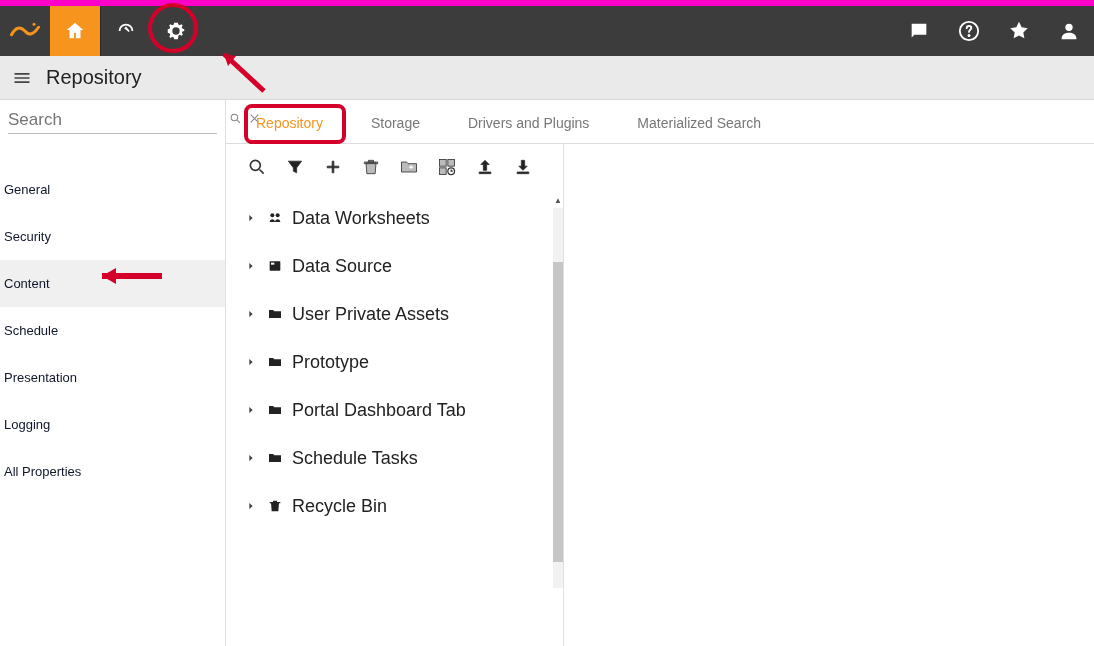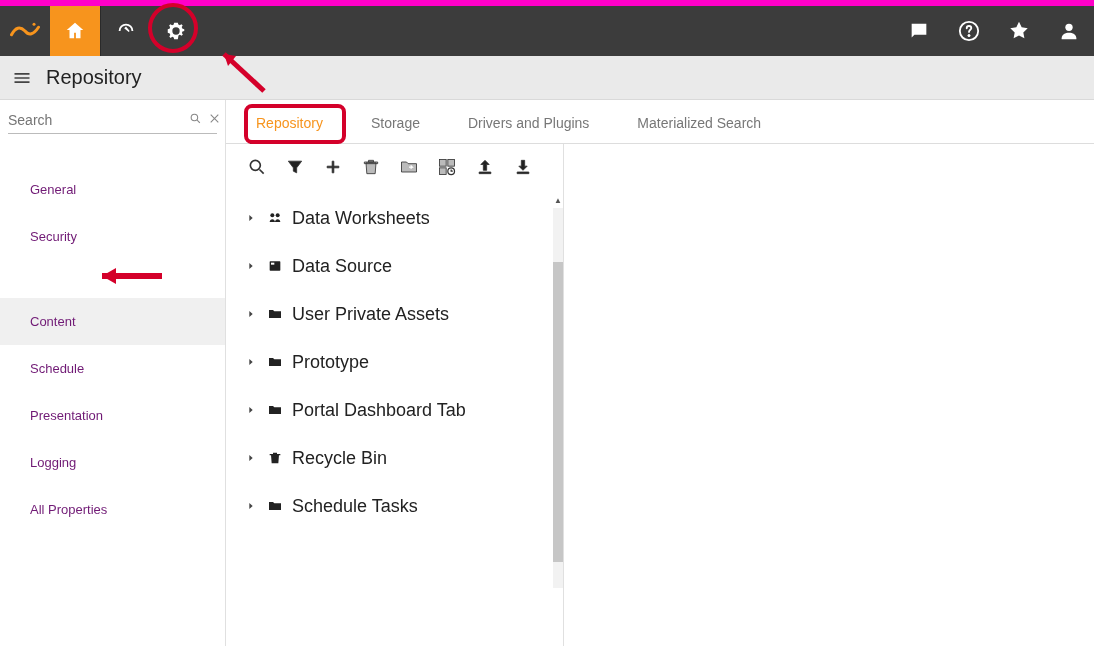--- a/index.html
+++ b/index.html
@@ -30,27 +30,27 @@
   .page-header .menu-icon svg { width: 20px; height: 20px; fill: #444; }
   .page-title { font-size: 20px; font-weight: 400; color: #222; }
 
   
   .body-wrap { display: flex; height: calc(646px - 6px - 50px - 44px); }
 
   
   .sidebar { width: 226px; border-right: 1px solid #e0e0e0; background: #fff; display: flex; flex-direction: column; }
   .search-wrap { padding: 6px 8px 0 8px; height: 38px; }
   .search-row { display: flex; align-items: center; border-bottom: 1px solid #bbb; height: 28px; }
-  .search-input { flex: 1; border: none; outline: none; font-size: 14px; color: #666; background: transparent; padding: 2px 0; }
+  .search-input { flex: 1; border: none; outline: none; font-size: 17px; color: #666; background: transparent; padding: 2px 0; }
   .search-icons { display: flex; gap: 6px; color: #888; }
   .search-icons svg { width: 13px; height: 13px; fill: #888; }
 
   .side-items { padding-top: 28px; }
-  .side-item { padding: 16px 30px; font-size: 13px; color: #701a75; cursor: pointer; position: relative; }
-  .side-item.active { background: #f0f0f0; margin-top: 38px; }
+  .side-item { padding: 16px 4px; font-size: 13px; color: #0f172a; cursor: pointer; position: relative; }
+  .side-item.active { background: #f0f0f0; }
 
   
   .main { flex: 1; display: flex; flex-direction: column; }
   .tabs { display: flex; gap: 36px; padding: 10px 24px 0 24px; border-bottom: 1px solid #ddd; height: 44px; align-items: flex-end; }
   .tab { font-size: 14px; color: #777; padding: 10px 6px 12px 6px; cursor: pointer; position: relative; }
   .tab.active { color: #f7941d; }
   .tab.active::after { content: ""; position: absolute; left: 0; right: 0; bottom: -1px; height: 2px; background: #444; }
 
   
   .red-rect { position: absolute; border: 4px solid #d4002a; border-radius: 8px; pointer-events: none; }
@@ -368,37 +368,37 @@
               <span>Portal Dashboard Tab</span>
             </div>
             <div class="tree-item">
               <span class="chev">
                 <svg viewBox="0 0 24 24">
                   <use href="#i-chevr"></use>
                 </svg>
               </span>
               <span class="ticon">
                 <svg viewBox="0 0 24 24">
+                  <use href="#i-folder"></use>
+                </svg>
+              </span>
+              <span>Schedule Tasks</span>
+            </div>
+            <div class="tree-item">
+              <span class="chev">
+                <svg viewBox="0 0 24 24">
+                  <use href="#i-chevr"></use>
+                </svg>
+              </span>
+              <span class="ticon">
+                <svg viewBox="0 0 24 24">
                   <use href="#i-recycle"></use>
                 </svg>
               </span>
               <span>Recycle Bin</span>
-            </div>
-            <div class="tree-item">
-              <span class="chev">
-                <svg viewBox="0 0 24 24">
-                  <use href="#i-chevr"></use>
-                </svg>
-              </span>
-              <span class="ticon">
-                <svg viewBox="0 0 24 24">
-                  <use href="#i-folder"></use>
-                </svg>
-              </span>
-              <span>Schedule Tasks</span>
             </div>
           </div>
         <div class="fake-scroll">
           <div class="arrow-up">▲</div>
           <div class="thumb"></div>
         </div>
       </div>
       <div class="detail-pane"></div>
     </div>
   </div>

